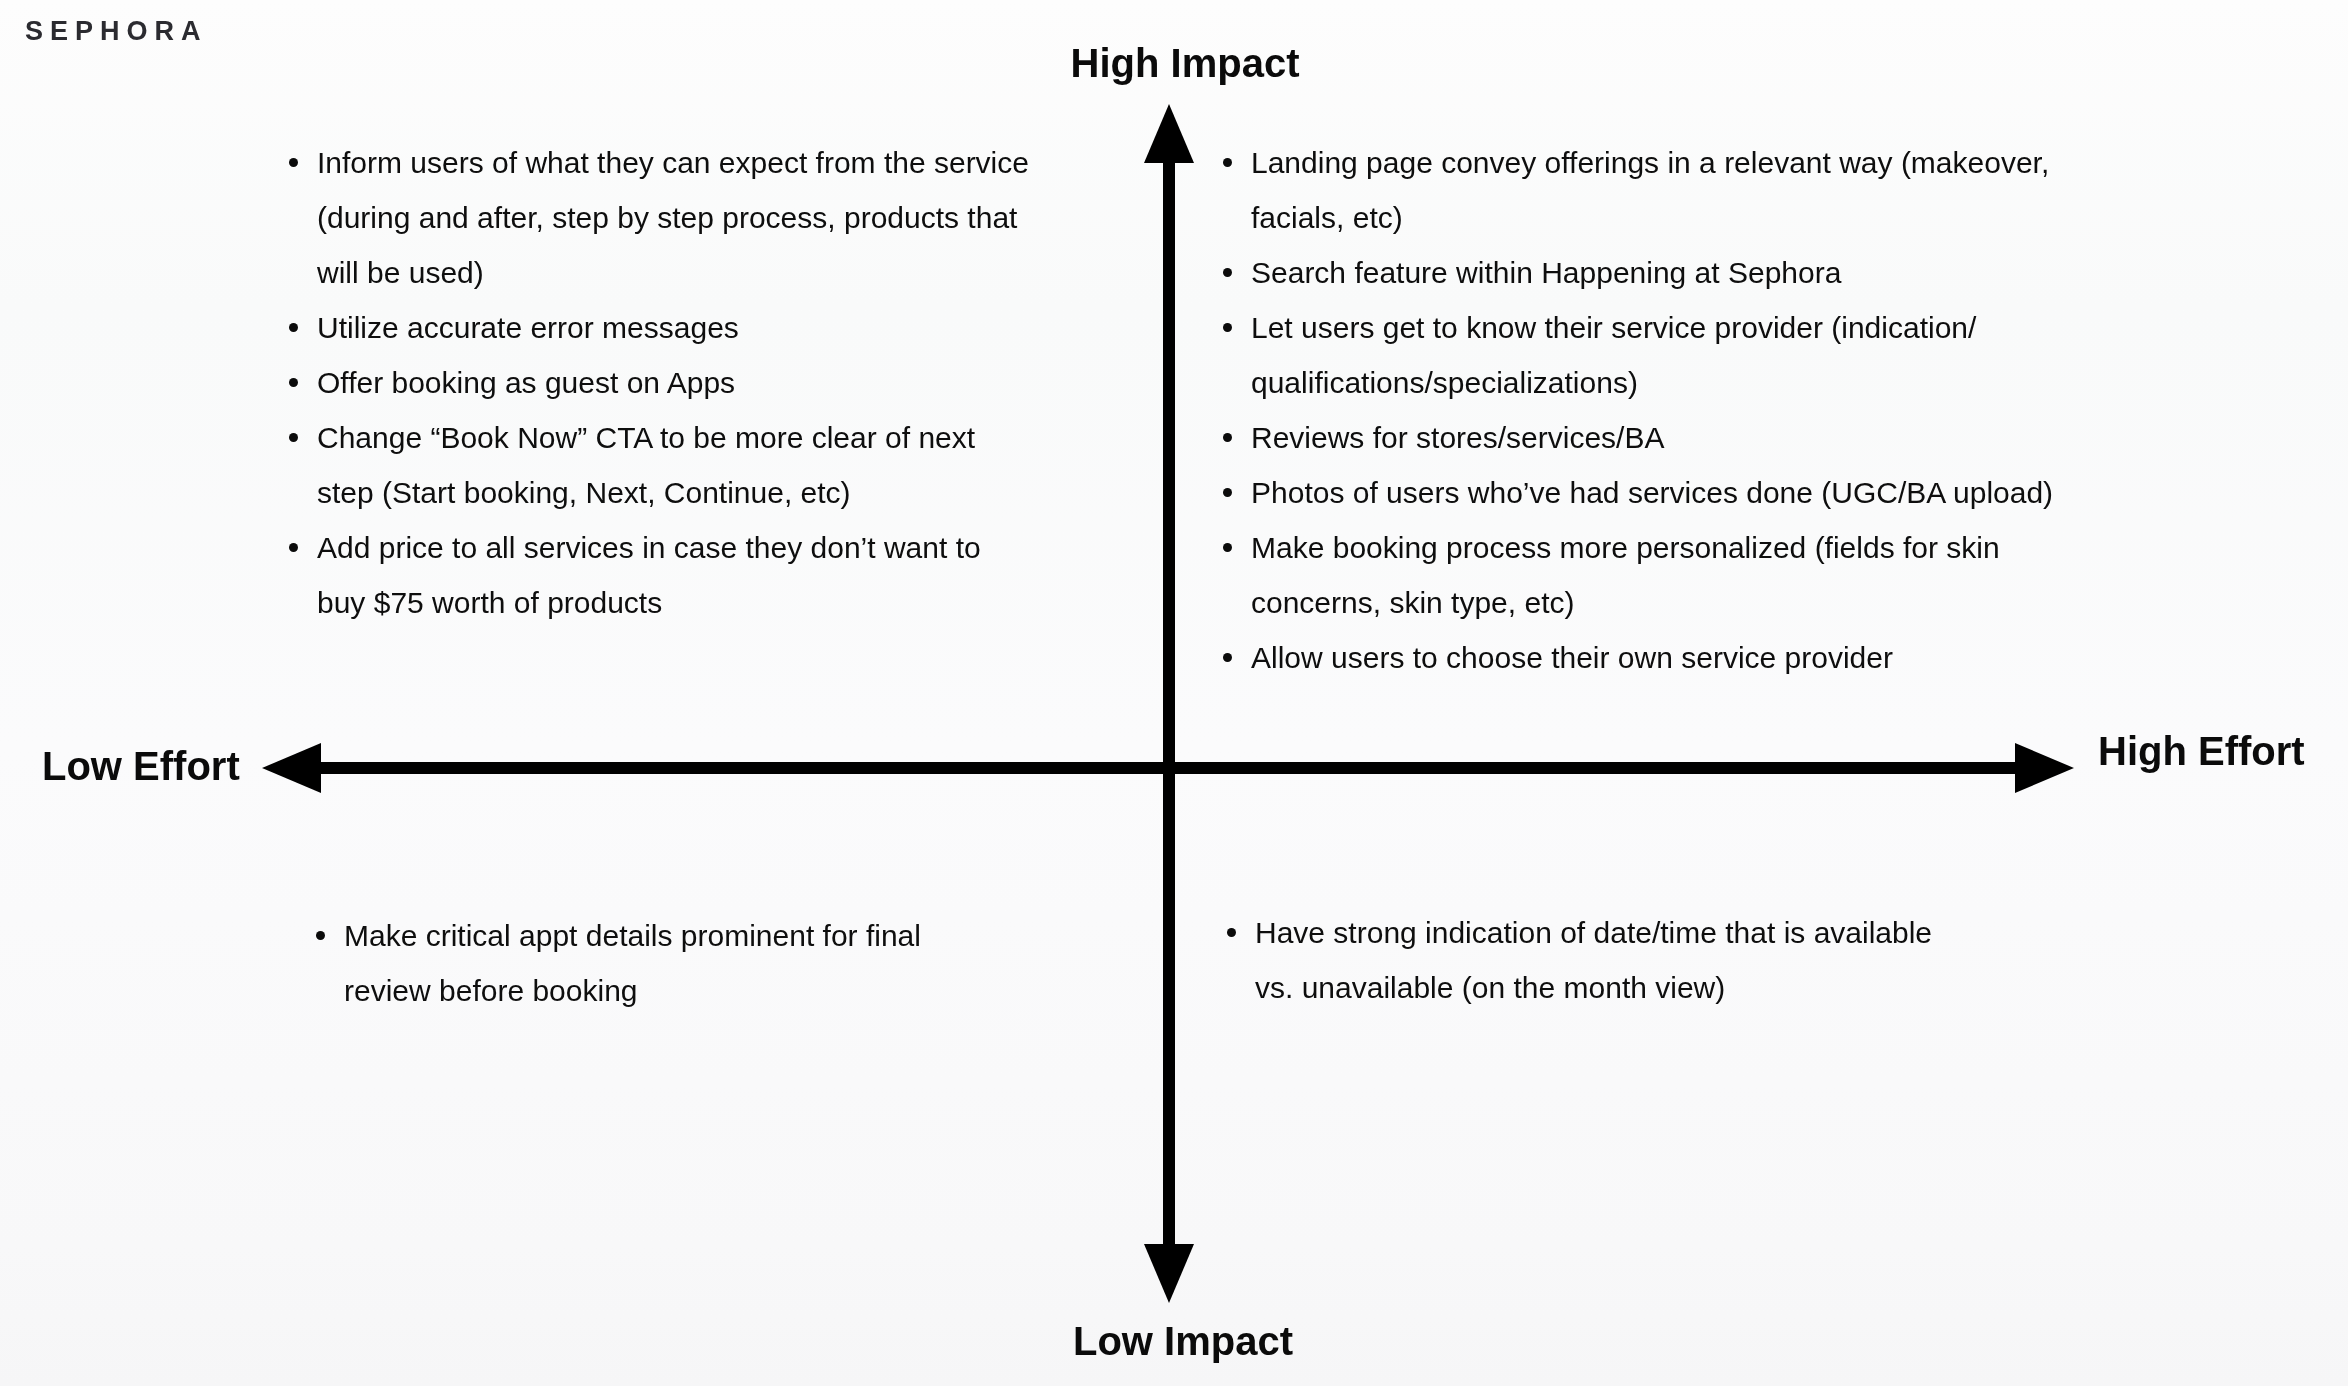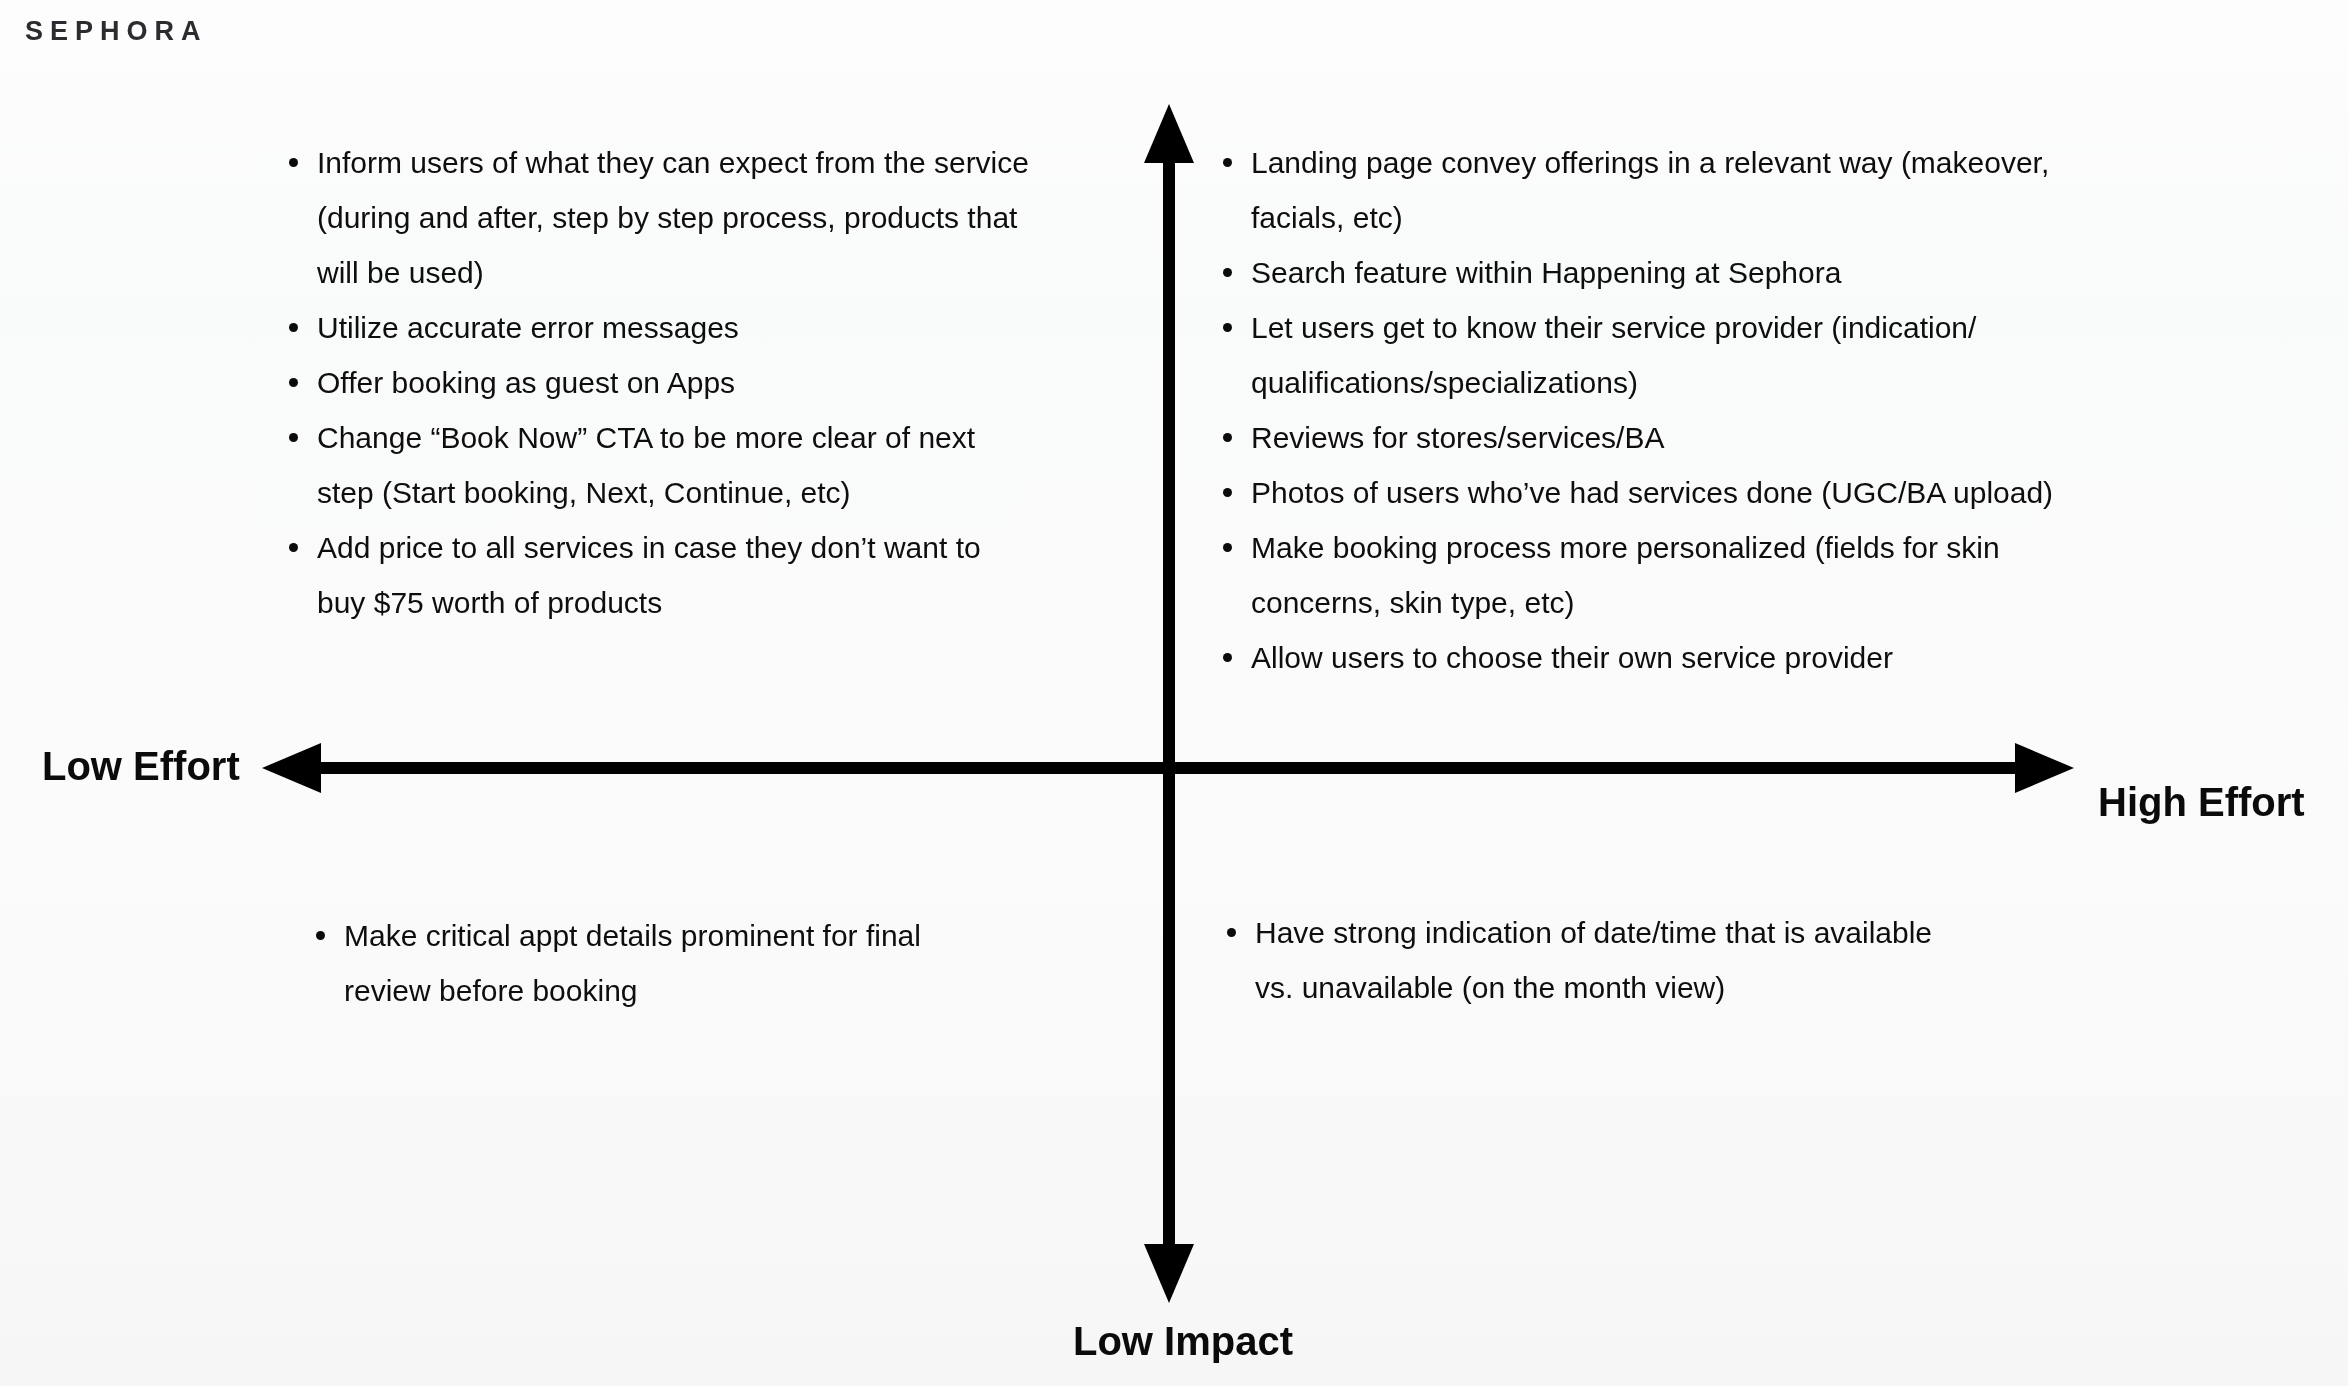--- a/index.html
+++ b/index.html
@@ -41,21 +41,21 @@
     position: absolute;
     font-size: 40px;
     font-weight: 700;
     line-height: 46px;
     color: #0b0b0b;
     white-space: nowrap;
   }
   .lbl-high-impact { left: 985px;  top: 40px;   width: 400px; text-align: center; }
   .lbl-low-impact  { left: 983px;  top: 1318px; width: 400px; text-align: center; }
   .lbl-low-effort  { left: 42px;   top: 743px; }
-  .lbl-high-effort { left: 2098px; top: 779px; }
+  .lbl-high-effort { left: 2098px; top: 728px; }
 
   ul.qlist {
     position: absolute;
     margin: 0;
     padding: 0;
     list-style: none;
     font-size: 30px;
     line-height: 55px;
     color: #0e0e0e;
   }
@@ -91,20 +91,21 @@
 
   <svg class="axes-svg" viewBox="0 0 2348 1386" aria-hidden="true">
     <line x1="1169" y1="152" x2="1169" y2="1256" stroke="#000000" stroke-width="12"></line>
     <polygon points="1169,104 1144,163 1194,163" fill="#000000"></polygon>
     <polygon points="1169,1303 1144,1244 1194,1244" fill="#000000"></polygon>
     <line x1="314" y1="768" x2="2022" y2="768" stroke="#000000" stroke-width="12"></line>
     <polygon points="262,768 321,743 321,793" fill="#000000"></polygon>
     <polygon points="2074,768 2015,743 2015,793" fill="#000000"></polygon>
   </svg>
 
+  <div class="axis-label lbl-high-impact">High Impact</div>
   <div class="axis-label lbl-low-impact">Low Impact</div>
   <div class="axis-label lbl-low-effort">Low Effort</div>
   <div class="axis-label lbl-high-effort">High Effort</div>
 
   <ul class="qlist q-tl">
     <li>Inform users of what they can expect from the service
 (during and after, step by step process, products that
 will be used)</li>
     <li>Utilize accurate error messages</li>
     <li>Offer booking as guest on Apps</li>

